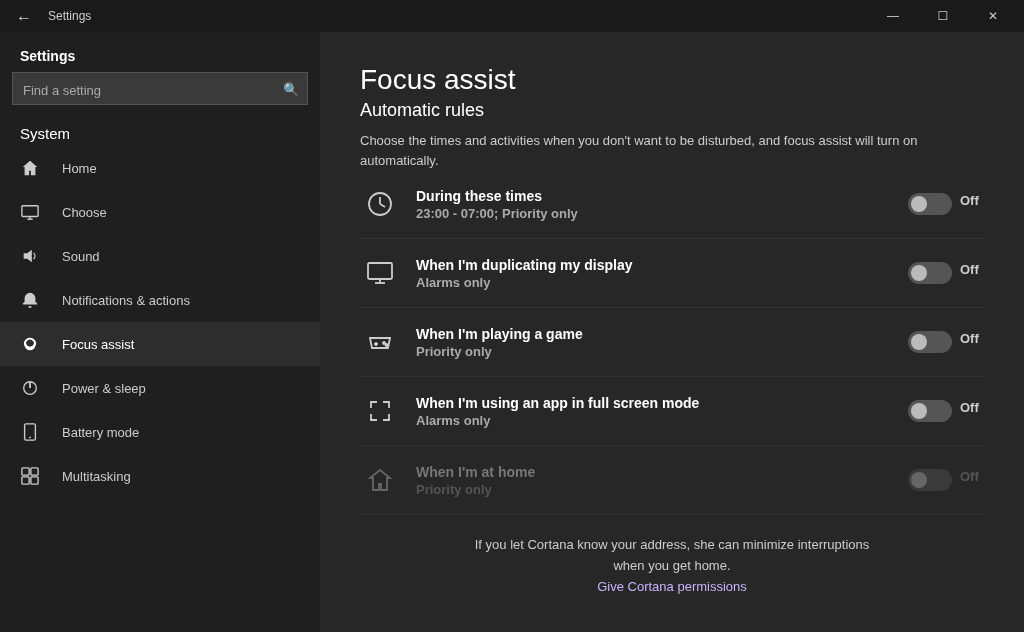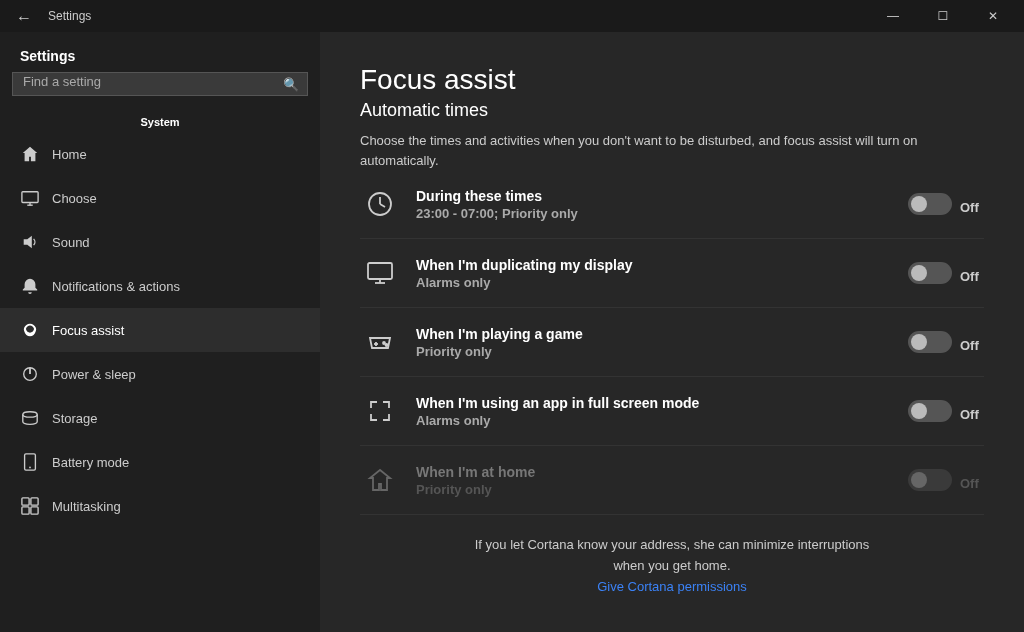--- a/index.html
+++ b/index.html
@@ -86,46 +86,45 @@
     }
     .sidebar-search {
       margin: 0 12px 12px 12px;
       position: relative;
     }
     .sidebar-search input {
       width: 100%;
       background: #3a3a3a;
       border: 1px solid #555;
       color: #fff;
-      padding: 1px 32px 6px 10px;
+      padding: 10px 32px 6px 10px;
       font-size: 13px;
       outline: none;
     }
     .sidebar-search input::placeholder { color: #aaa; }
     .sidebar-search-icon {
       position: absolute;
       right: 8px;
       top: 50%;
       transform: translateY(-50%);
       color: #aaa;
       font-size: 13px;
     }
     .sidebar-section-title {
       padding: 8px 20px 4px 20px;
-      font-size: 11px;
-      font-weight: 700;
+      font-size: 15px;
+      font-weight: 400;
       color: #ffffff;
       text-transform: none;
       letter-spacing: 0;
-      text-align: center;
     }
     .sidebar-item {
       display: flex;
       align-items: center;
-      gap: 12px;
+      gap: 22px;
       padding: 12px 20px;
       cursor: pointer;
       color: #cccccc;
       font-size: 13px;
     }
     .sidebar-item.active {
       background: #2d2d2d;
       color: #ffffff;
     }
     .sidebar-item-icon {
@@ -194,21 +193,21 @@
       margin-bottom: 2px;
     }
     .rule-name.disabled { color: #777; }
     .rule-sub {
       font-size: 13px;
       color: #aaaaaa;
     }
     .rule-sub.disabled { color: #555; }
     .rule-toggle-area {
       display: flex;
-      align-items: flex-end;
+      align-items: flex-start;
       gap: 8px;
       margin-left: 16px;
     }
     .toggle-switch {
       width: 44px;
       height: 22px;
       border-radius: 11px;
       position: relative;
       cursor: pointer;
       flex-shrink: 0;
@@ -242,21 +241,21 @@
     
     .cortana-section {
       margin-top: 8px;
       padding: 12px 0;
       font-size: 13px;
       color: #cccccc;
       line-height: 1.6;
       text-align: center;
     }
     .cortana-link {
-      color: #3b82f6;
+      color: #c4b5fd;
       cursor: pointer;
       text-decoration: none;
     }
   </style>
 </head>
 <body>
 
 <div class="title-bar">
   <div class="title-bar-left">
     <button class="title-bar-back">←</button>
@@ -332,29 +331,20 @@
       <div class="sidebar-item-icon">
         <svg viewBox="0 0 20 20" width="18" height="18" fill="currentColor">
           <circle cx="10" cy="10" r="7" fill="none" stroke="currentColor" stroke-width="1.5"></circle>
           <line x1="10" y1="3" x2="10" y2="10" stroke="currentColor" stroke-width="2"></line>
         </svg>
       </div>
       <span>Power &amp; sleep</span>
     </div>
 
 
-    <div class="sidebar-item">
-      <div class="sidebar-item-icon">
-        <svg viewBox="0 0 20 20" width="18" height="18" fill="currentColor">
-          <ellipse cx="10" cy="6" rx="8" ry="3" fill="none" stroke="currentColor" stroke-width="1.5"></ellipse>
-          <path d="M2 6v8c0 1.7 3.6 3 8 3s8-1.3 8-3V6" fill="none" stroke="currentColor" stroke-width="1.5"></path>
-        </svg>
-      </div>
-      <span>Storage</span>
-    </div>
 
     <div class="sidebar-item">
       <div class="sidebar-item-icon">
         <svg viewBox="0 0 20 20" width="18" height="18" fill="currentColor">
           <rect x="4" y="1" width="12" height="18" rx="1.5" fill="none" stroke="currentColor" stroke-width="1.5"></rect>
           <circle cx="10" cy="16" r="1"></circle>
         </svg>
       </div>
       <span>Battery mode</span>
     </div>
@@ -367,21 +357,21 @@
           <rect x="1" y="11" width="8" height="8" rx="1" fill="none" stroke="currentColor" stroke-width="1.5"></rect>
           <rect x="11" y="11" width="8" height="8" rx="1" fill="none" stroke="currentColor" stroke-width="1.5"></rect>
         </svg>
       </div>
       <span>Multitasking</span>
     </div>
   </div>
 
   <div class="content">
     <h1 class="page-title">Focus assist</h1>
-    <h2 class="section-title">Automatic times</h2>
+    <h2 class="section-title">Automatic rules</h2>
     <p class="section-desc">Choose the times and activities when you don't want to be disturbed, and focus assist will turn on automatically.</p>
 
     <div class="rule-item">
       <div class="rule-icon">
         <svg viewBox="0 0 28 28" fill="none" stroke="#cccccc" stroke-width="1.8">
           <circle cx="14" cy="14" r="11"></circle>
           <line x1="14" y1="7" x2="14" y2="14"></line>
           <line x1="14" y1="14" x2="19" y2="17"></line>
         </svg>
       </div>

